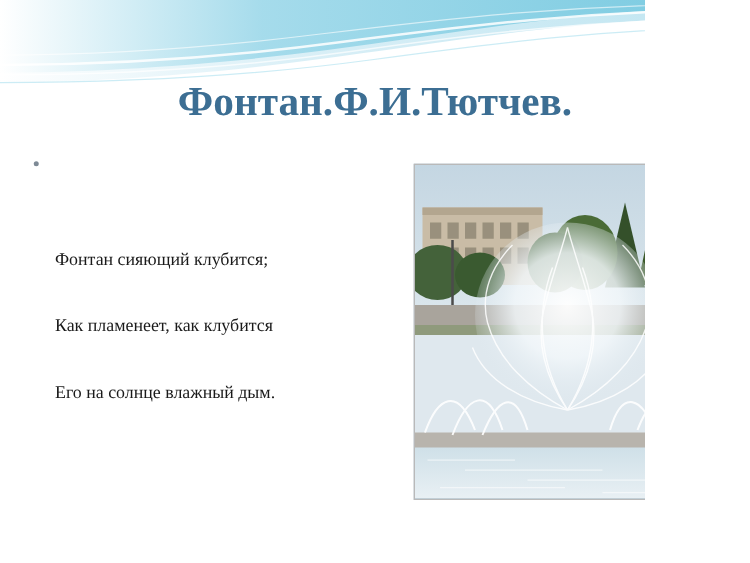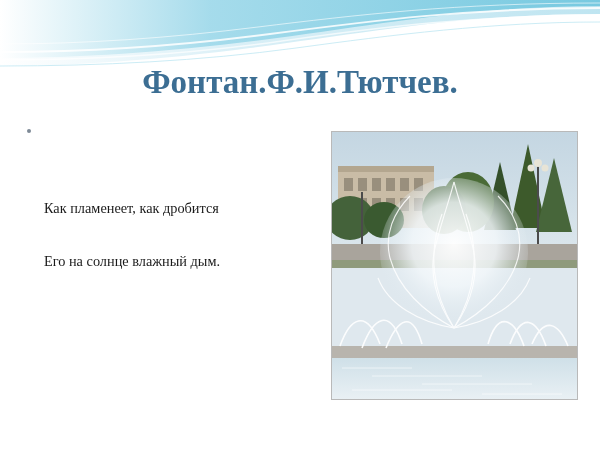--- a/index.html
+++ b/index.html
@@ -8,21 +8,21 @@
   }
   body {
     width: 600px;
     height: 450px;
     overflow: hidden;
     background: #ffffff;
     font-family: "Liberation Serif", serif;
   }
   .slide {
     position: relative;
-    width: 600px;
+    width: 516px;
     height: 450px;
     background: #ffffff;
     overflow: hidden;
   }
   
   .swoosh {
     position: absolute;
     left: 0;
     top: 0;
     width: 600px;
@@ -116,21 +116,22 @@
       <path d="M0,66 C100,66 200,61 296,48 C392,35 492,22 600,22" stroke="#bfe7f3" stroke-width="1" fill="none" opacity="0.8"></path>
     </svg>
   </div>
 
   <div class="title">Фонтан.Ф.И.Тютчев.</div>
 
   <div class="bullet-dot"></div>
 
   <div class="poem">
     <div class="stanza">
-      <span class="line">Как пламенеет, как дробится</span>
+      <span class="line">Фонтан сияющий клубится;</span>
+      <span class="line">Как пламенеет, как клубится</span>
       <span class="line">Его на солнце влажный дым.</span>
       
       
       
     </div>
     
   </div>
 
   <div class="photo">
     <svg width="245" height="267" viewBox="0 0 245 267" xmlns="http://www.w3.org/2000/svg" aria-hidden="true">

